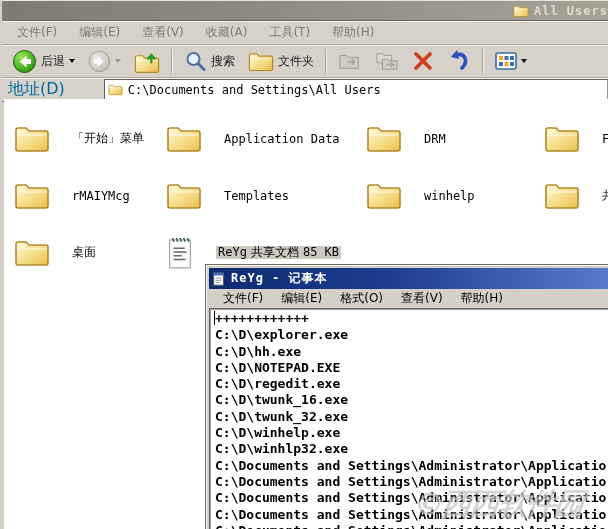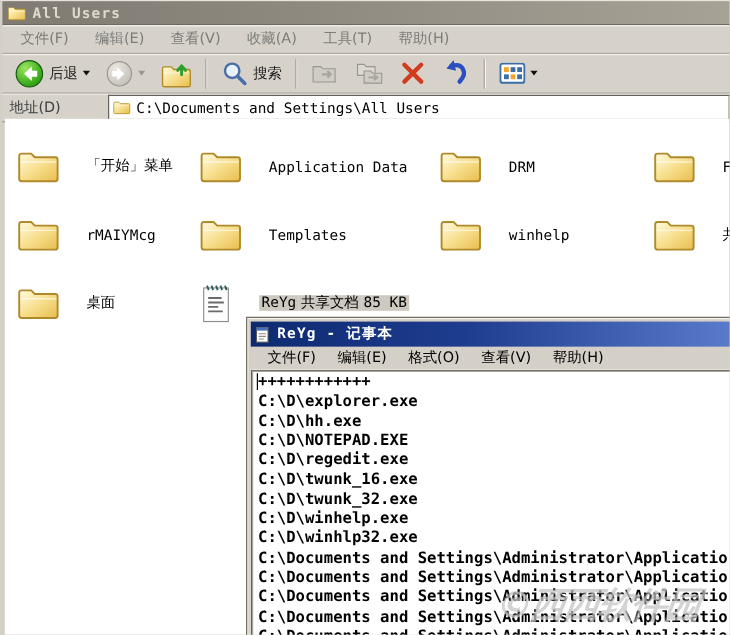--- a/index.html
+++ b/index.html
@@ -7,41 +7,42 @@
     width:608px;height:529px;overflow:hidden;position:relative;
     background:#d4d0c8;font-family:"DejaVu Sans",sans-serif;
     -webkit-font-smoothing:none;
   }
   
   .explorer{position:absolute;inset:0;border-left:2px solid #d4d0c8;border-top:1px solid #e8e4dc;}
   .xtitle{
     height:19px;display:flex;align-items:center;gap:5px;padding-left:4px;
     background:linear-gradient(90deg,#7f7b73 0%,#8d897f 40%,#a7a296 100%);
     border-bottom:1px solid #6e6a62;
+    justify-content:flex-end;
   }
   .xtitle .t{color:#dedacf;font:bold 12px "DejaVu Sans Mono",monospace;letter-spacing:1px;}
   .xmenubar{
     height:23px;background:#d6d2ca;display:flex;align-items:center;padding-left:6px;
     border-bottom:1px solid #aeaaa2;box-shadow:inset 0 1px 0 #f2efe8;
   }
   .xmenu-item{color:#7c7c78;font-size:12px;padding:3px 13px 3px 9px;}
   .xtoolbar{
     height:32px;background:#d6d2ca;display:flex;align-items:center;padding-left:4px;gap:1px;
     border-bottom:1px solid #aeaaa2;box-shadow:inset 0 1px 0 #f2efe8;
   }
   .tbtn{display:flex;align-items:center;gap:4px;padding:2px 5px;font-size:12px;color:#1c1c1c;border:1px solid transparent;border-radius:2px;}
   .tbtn.disabled{color:#8f8b83;}
   .sep{width:1px;height:25px;background:#a8a49c;border-right:1px solid #f4f1ea;margin:0 4px;}
   .dd{width:0;height:0;border-left:3px solid transparent;border-right:3px solid transparent;border-top:4px solid #111;}
   .dd.dim{border-top-color:#9b978f;}
   .xaddress{
     height:23px;background:#d6d2ca;display:flex;align-items:center;gap:7px;
     padding:0 0 0 6px;border-bottom:1px solid #8f8b83;box-shadow:inset 0 1px 0 #f2efe8;
   }
-  .addr-label{color:#404040;font-size:12px;white-space:nowrap;}
+  .addr-label{color:#0369a1;font-size:16px;white-space:nowrap;}
   .addr-input{
     flex:1;height:19px;background:#fff;display:flex;align-items:center;gap:5px;padding-left:3px;
     border:1px solid #9a968e;border-top-color:#64605a;border-left-color:#64605a;
     font:12px "DejaVu Sans Mono",monospace;color:#000;white-space:nowrap;margin-left:32px;
   }
   .xclient{position:absolute;top:98px;left:2px;right:0;bottom:0;background:#fff;}
   .tiles{display:grid;grid-template-columns:152px 200px 178px 200px;grid-auto-rows:57px;padding:11px 0 0 10px;}
   .tile{display:flex;align-items:center;gap:22px;overflow:visible;white-space:nowrap;}
   .tile-label{font:12px "DejaVu Sans Mono",monospace;color:#000;}
   .file-tile{grid-column:2;grid-row:3;align-items:center;}
@@ -145,20 +146,26 @@
       </svg>
     </div>
     <div class="sep"></div>
     <div class="tbtn">
       <svg width="23" height="23" viewBox="0 0 23 23">
         <circle cx="9.5" cy="9" r="6" fill="#e9f1fb" stroke="#4a6ea8" stroke-width="2"></circle>
         <path d="M14 13.5 L20 19.5" stroke="#4a6ea8" stroke-width="3" stroke-linecap="round"></path>
       </svg>
       <span>搜索</span>
     </div>
+    <div class="tbtn">
+      <svg width="26" height="23" viewBox="0 0 36 31">
+          <use href="#xp-folder"></use>
+        </svg>
+      <span>文件夹</span>
+    </div>
     <div class="sep"></div>
     <div class="tbtn disabled">
       <svg width="24" height="22" viewBox="0 0 26 24">
         <path d="M2 6 L9 6 L11 8 L22 8 L22 20 L2 20 Z" fill="#cfccc4" stroke="#9a968e"></path>
         <path d="M10 13 L18 13 M15 10 L18 13 L15 16" stroke="#aaa69e" stroke-width="2" fill="none"></path>
       </svg>
     </div>
     <div class="tbtn disabled">
       <svg width="24" height="22" viewBox="0 0 26 24">
         <path d="M2 4 L8 4 L10 6 L18 6 L18 14 L2 14 Z" fill="#dcd9d1" stroke="#9a968e"></path>

